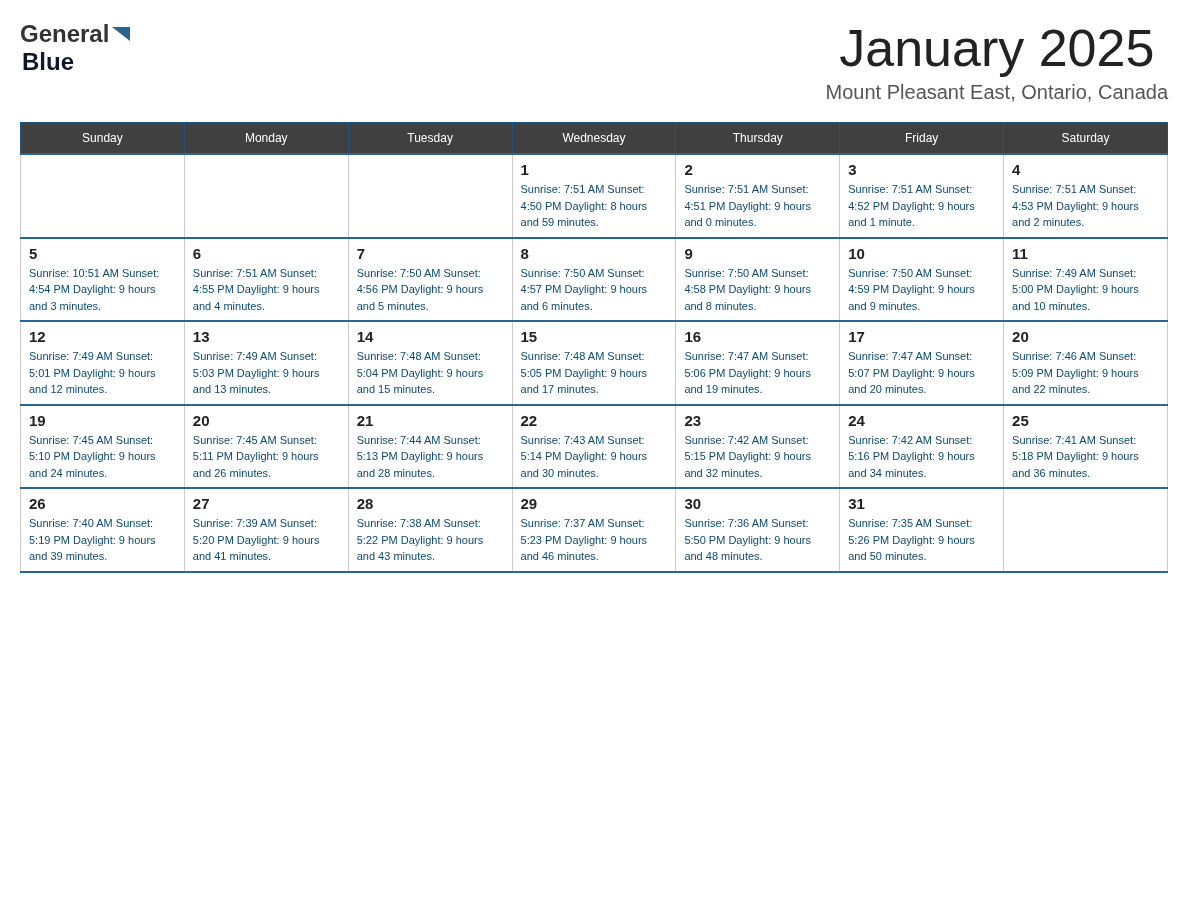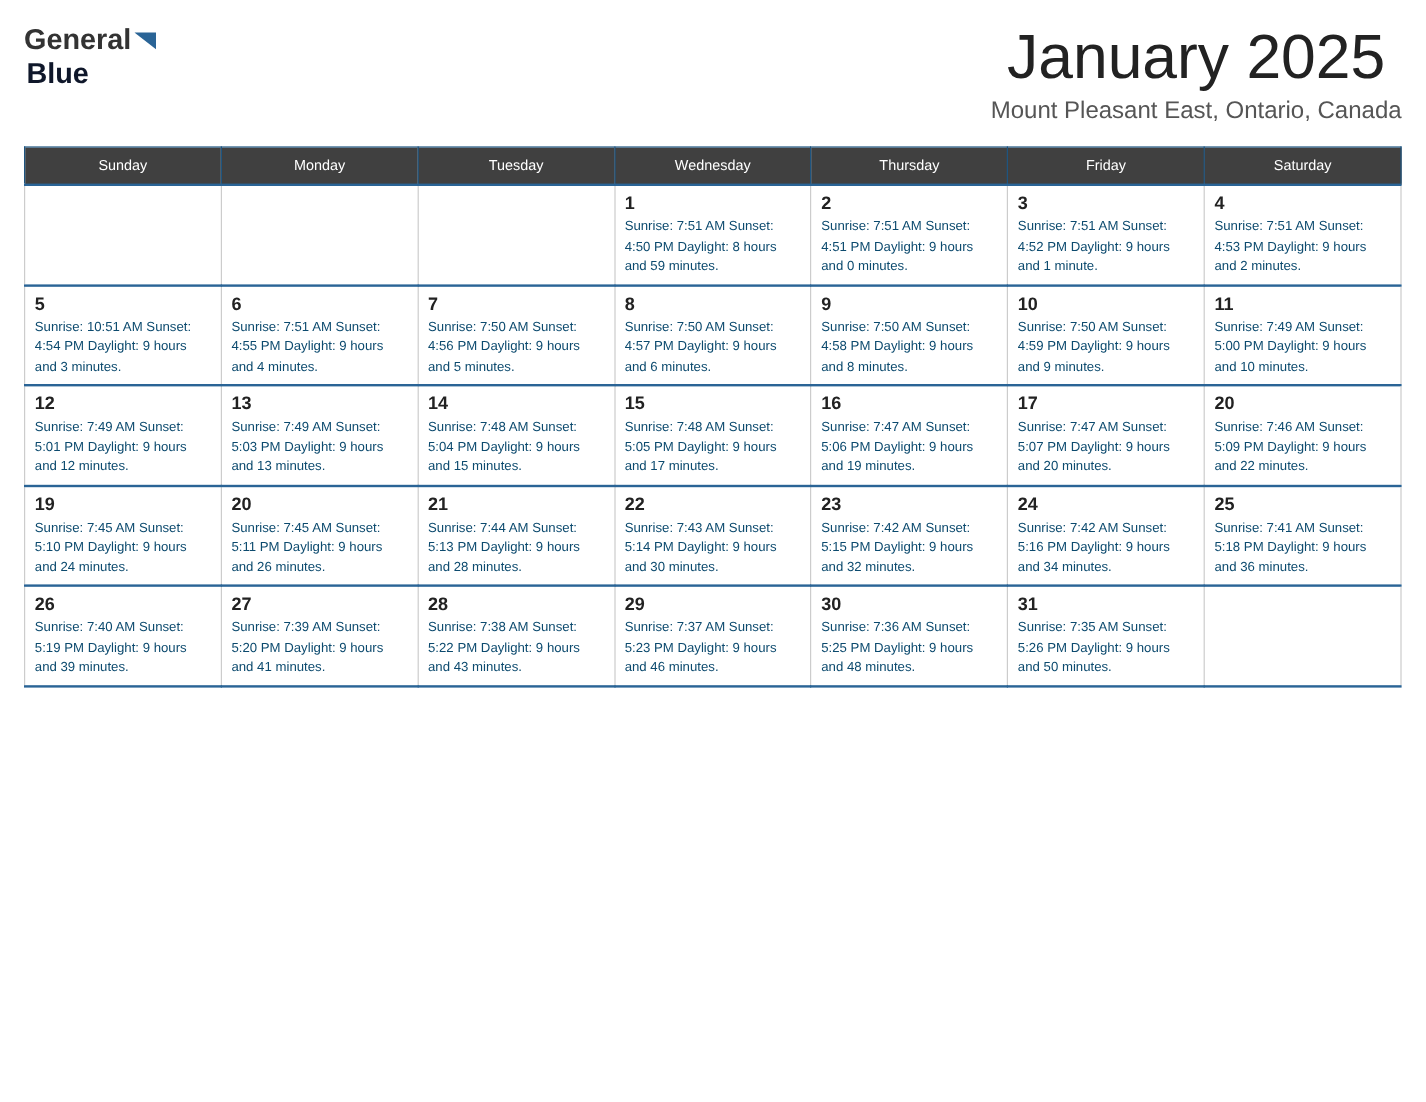--- a/index.html
+++ b/index.html
@@ -335,21 +335,21 @@
         <td>
           <span class="day-num">29</span>
           <div class="day-info">Sunrise: 7:37 AM
 Sunset: 5:23 PM
 Daylight: 9 hours
 and 46 minutes.</div>
         </td>
         <td>
           <span class="day-num">30</span>
           <div class="day-info">Sunrise: 7:36 AM
-Sunset: 5:25 PM
+Sunset: 5:50 PM
 Daylight: 9 hours
 and 48 minutes.</div>
         </td>
         <td>
           <span class="day-num">31</span>
           <div class="day-info">Sunrise: 7:35 AM
 Sunset: 5:26 PM
 Daylight: 9 hours
 and 50 minutes.</div>
         </td>

